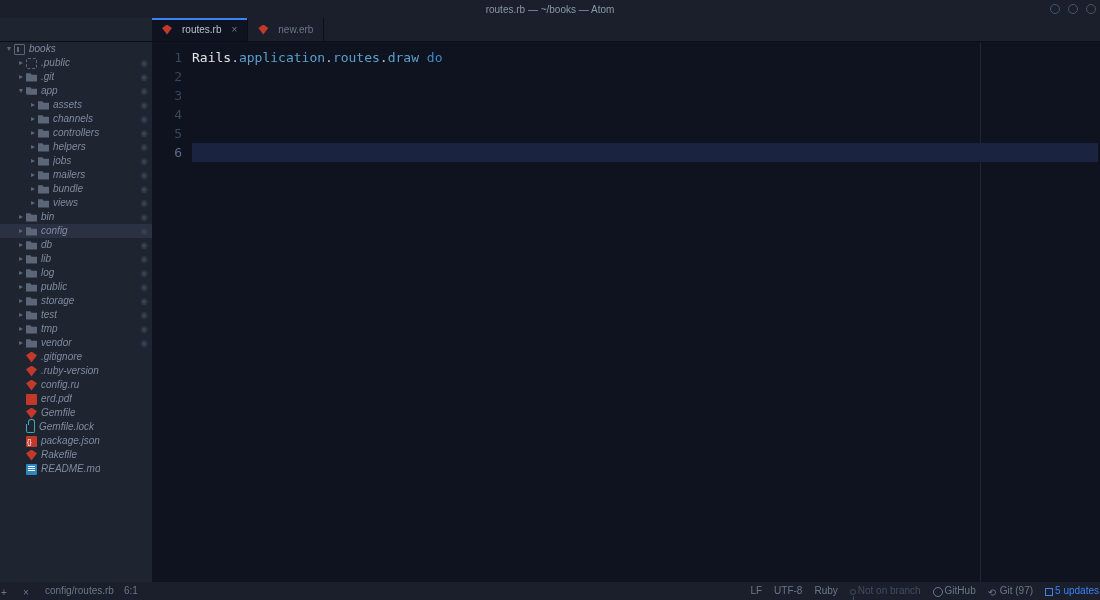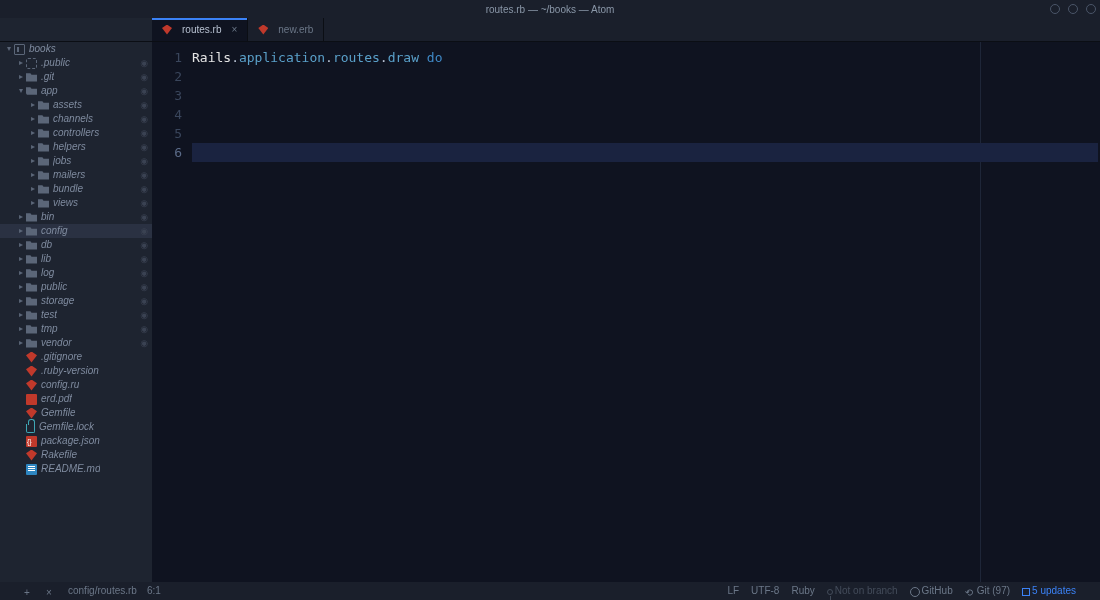--- a/index.html
+++ b/index.html
@@ -61,21 +61,21 @@
   
   .k-const{color:#e5e5e5;}
   .k-method{color:#5aa0c9;}
   .k-kw{color:#3f88c5;}
   .k-do{color:#3f88c5;}
   .k-str{color:#7ea86b;}
   .k-sym{color:#c58a3f;}
   .k-id{color:#b7c0d0;}
 
   
-  .status { height:18px; background:#1a1f2b; display:flex; align-items:center; font-size:10px; color:#6b7788; padding:0 24px; gap:10px; }
+  .status { height:18px; background:#1a1f2b; display:flex; align-items:center; font-size:10px; color:#6b7788; padding:0 1px; gap:10px; }
   .status .left { display:flex; gap:10px; align-items:center;}
   .status .right { margin-left:auto; display:flex; gap:12px; align-items:center;}
   .status .upd { color:#3b82f6; }
   .ic { display:inline-block; width:10px;height:10px;vertical-align:middle;margin-right:2px;}
   .ic.plus::before{content:"+";}
   .ic.x::before{content:"×";}
   .ic.branch{border:1px solid #6b7788;border-radius:50%;width:6px;height:6px;position:relative;}
   .ic.branch::after{content:"";position:absolute;left:2px;top:6px;width:1px;height:4px;background:#6b7788;}
   .ic.gh{border:1px solid #6b7788;border-radius:50%;}
   .ic.sync::before{content:"⟲";font-size:10px;}

